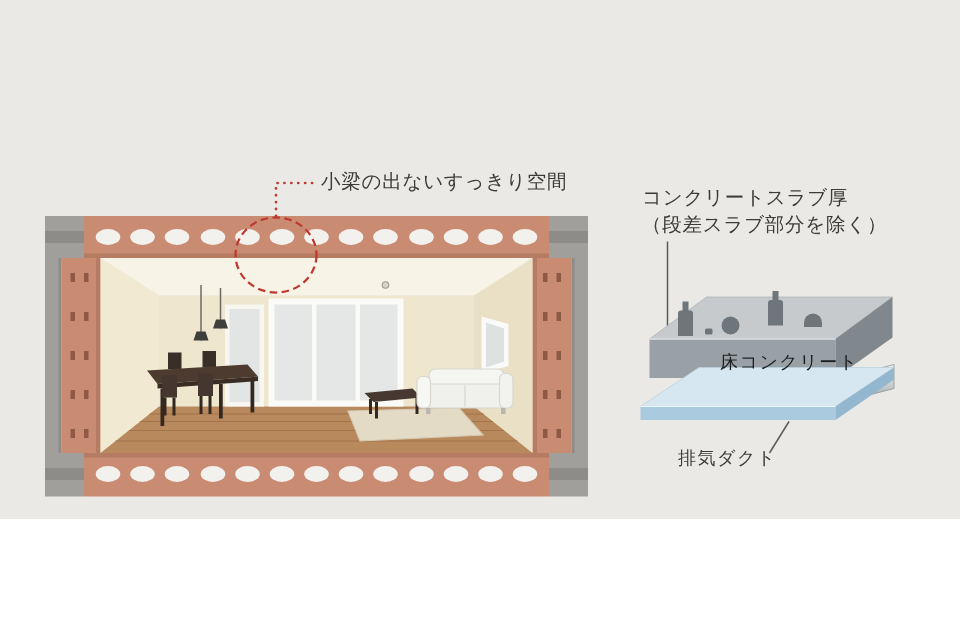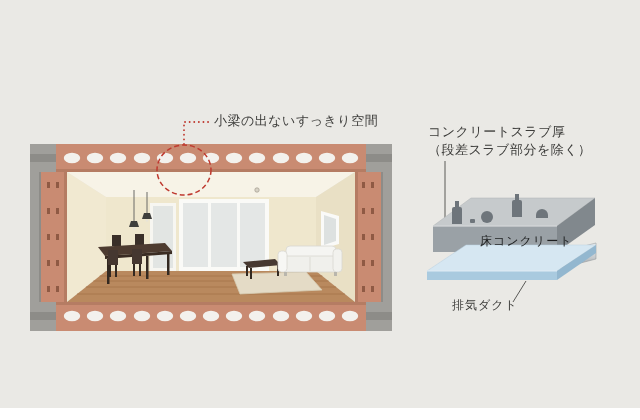--- a/index.html
+++ b/index.html
@@ -1,18 +1,18 @@
 <!DOCTYPE html>
 <html style="--page-bg: #eae9e5; --accent-red: #bf392f; --slab-salmon: #c98b72; --frame-gray: #a09f9b; --wood-floor: #b9895e; --concrete-top: #c6cacc; --concrete-front: #9aa1a6; --duct-blue-top: #d6e7f2; --duct-blue-front: #a9cadf; --label-text: #3b3b39;"><head>
 <meta charset="utf-8">
 <style>
   html,body{margin:0;padding:0;}
   .canvas{
     position:relative;
-    width:640px;height:408px;
+    width:640px;height:346px;
     background:var(--page-bg,#eae9e5);
     overflow:hidden;
     font-family:"Liberation Sans","DejaVu Sans",sans-serif;
   }
   svg.art{position:absolute;left:0;top:0;}
   .label{position:absolute;color:var(--label-text,#3b3b39);white-space:nowrap;}
   .callout{left:214px;top:112px;font-size:13px;letter-spacing:.5px;}
   .rd-t1{left:428px;top:123px;font-size:13px;letter-spacing:.5px;}
   .rd-t2{left:428px;top:141px;font-size:13px;letter-spacing:.5px;}
   .slab-label{left:459px;top:233px;font-size:12px;color:#1c1e1f;letter-spacing:1px;margin-left:21px;}

